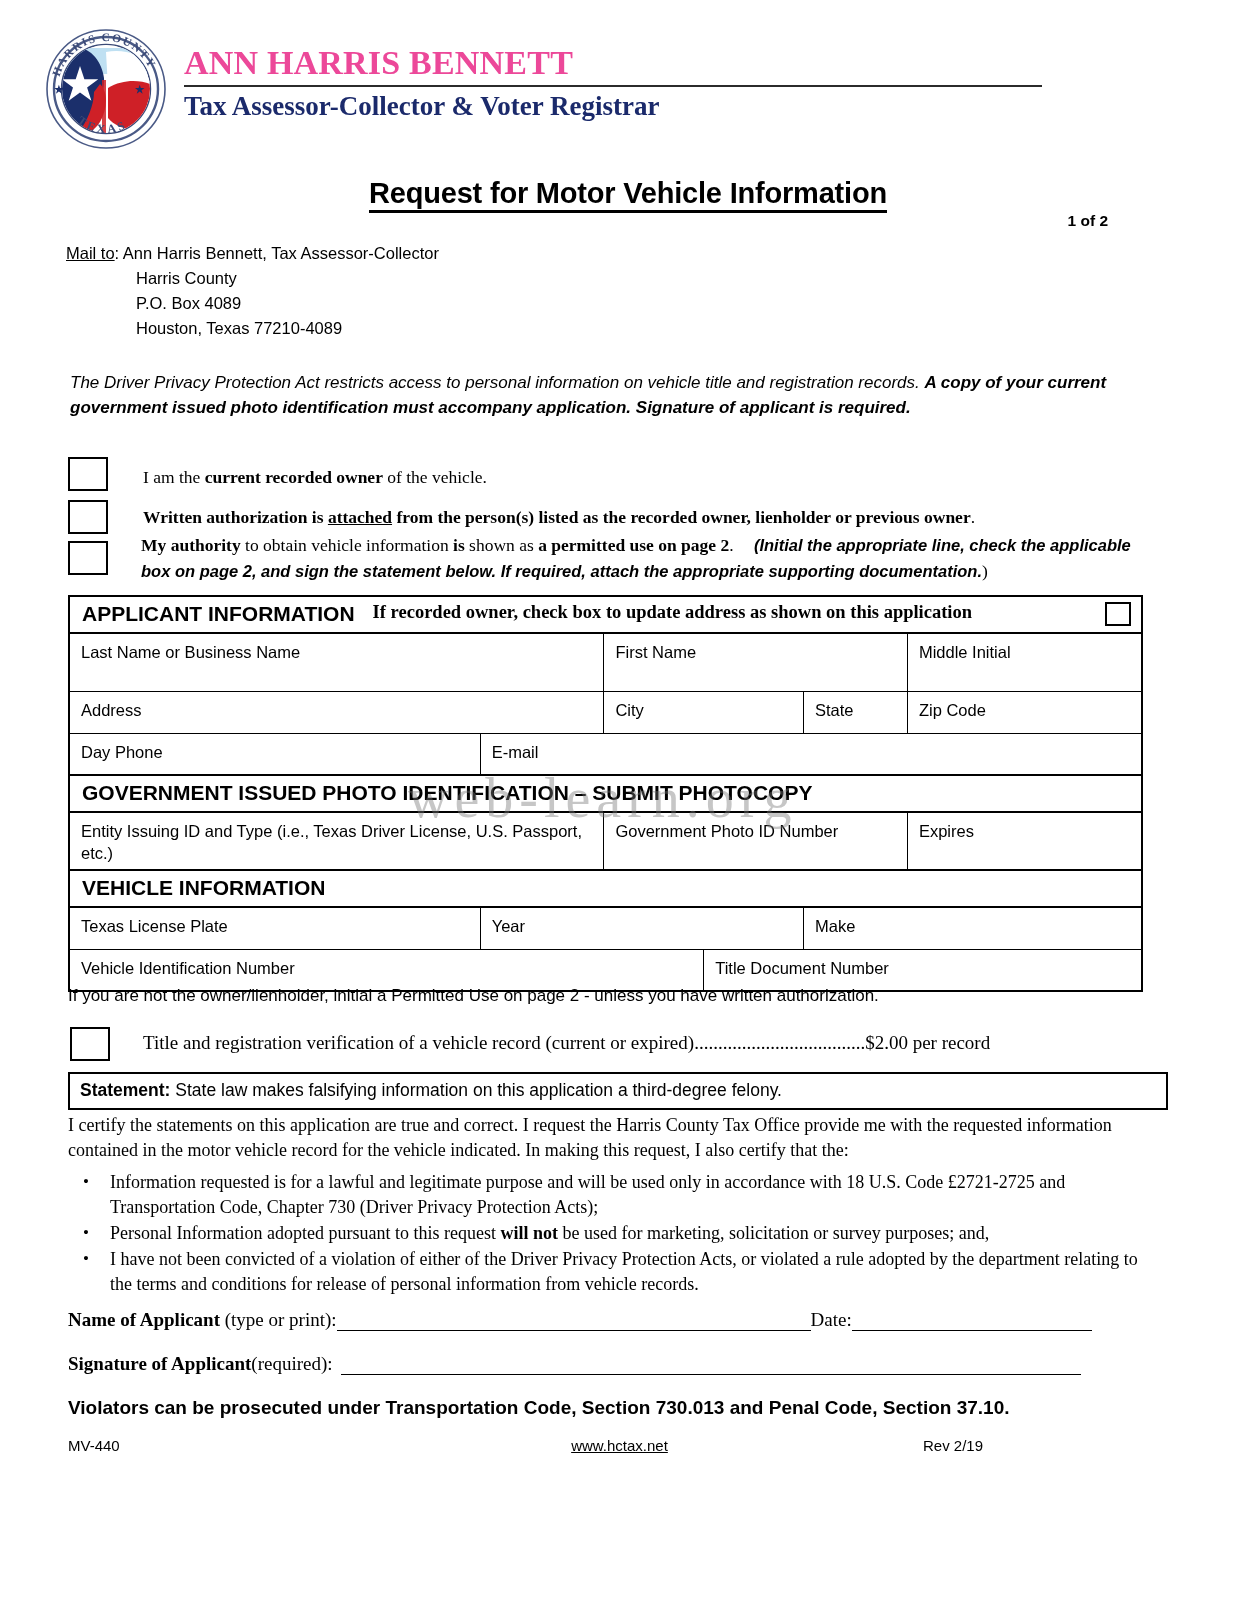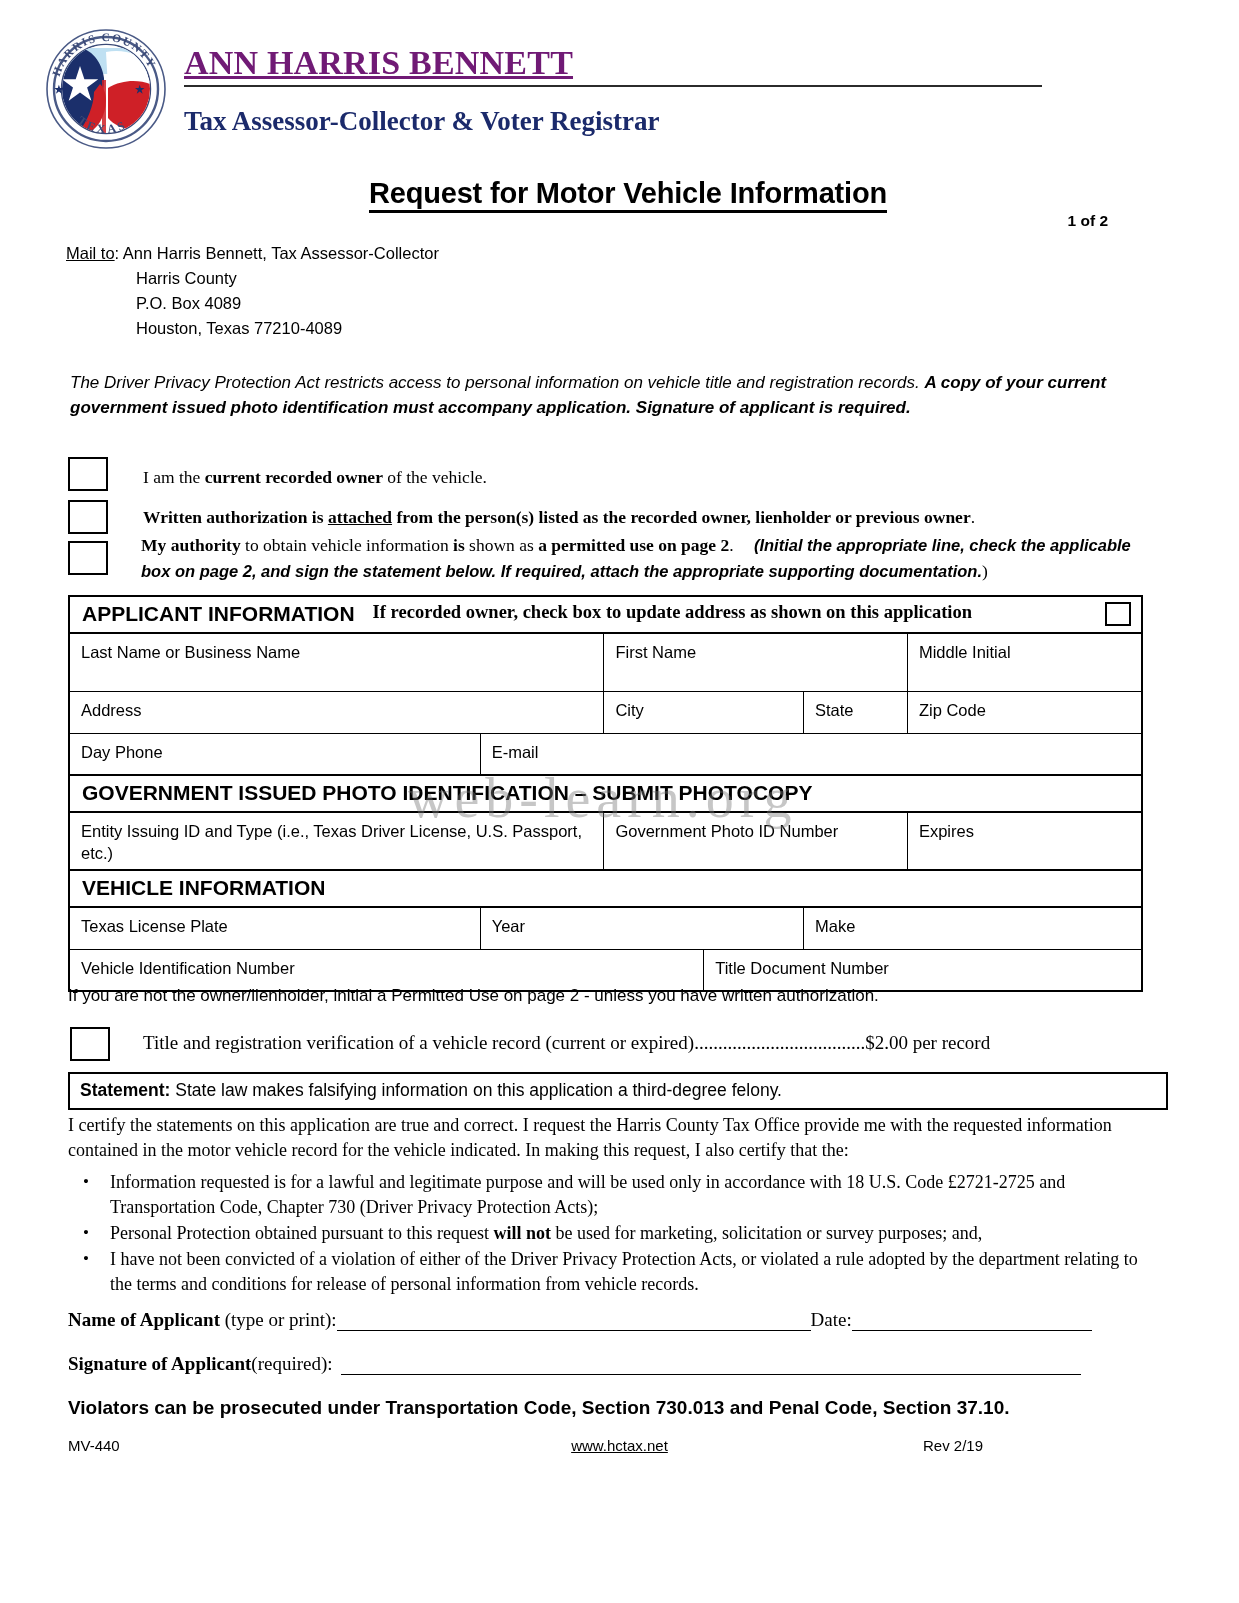--- a/index.html
+++ b/index.html
@@ -20,32 +20,31 @@
   .header { position: absolute; left: 0; top: 0; width: 1239px; height: 155px; }
 
   .seal { position: absolute; left: 42px; top: 26px; width: 128px; height: 126px; }
 
   .brand { position: absolute; left: 184px; top: 46px; width: 870px; }
   .brand-name {
     font-family: "Liberation Serif", serif;
     font-weight: bold;
     font-size: 34px;
     letter-spacing: .2px;
-    color: #701a75;
+    color: #ec4899;
     line-height: 1;
     white-space: nowrap;
-    text-decoration: underline;
   }
   .brand-rule { margin-top: 5px; border-top: 2px solid #2b2b2b; width: 858px; }
   .brand-sub {
     font-family: "Liberation Serif", serif;
     font-weight: bold;
     font-size: 27px;
     color: #1b2a6b;
-    margin-top: 20px;
+    margin-top: 5px;
     line-height: 1.1;
     white-space: nowrap;
   }
 
   
   .doc-title {
     position: absolute; left: 0; top: 177px; width: 1239px;
     text-align: center;
     font-family: "Liberation Sans", sans-serif;
     font-weight: bold;
@@ -358,21 +357,21 @@
 
   <div class="statement">
     <b>Statement:</b><span> State law makes falsifying information on this application a third-degree felony.</span>
   </div>
 
   <div class="certify">I certify the statements on this application are true and correct. I request the Harris County Tax Office provide me with the requested information contained in the motor vehicle record for the vehicle indicated. In making this request, I also certify that the:</div>
 
   <div class="bullets">
     <ul>
       <li>Information requested is for a lawful and legitimate purpose and will be used only in accordance with 18 U.S. Code £2721-2725 and Transportation Code, Chapter 730 (Driver Privacy Protection Acts);</li>
-      <li><span>Personal Protection obtained pursuant to this request </span><b>will not</b><span> be used for marketing, solicitation or survey purposes; and,</span></li>
+      <li><span>Personal Information adopted pursuant to this request </span><b>will not</b><span> be used for marketing, solicitation or survey purposes; and,</span></li>
       <li>I have not been convicted of a violation of either of the Driver Privacy Protection Acts, or violated a rule adopted by the department relating to the terms and conditions for release of personal information from vehicle records.</li>
     </ul>
   </div>
 
   <div class="sigrow" style="left:68px; top:1309px;">
     <b>Name of Applicant</b><span> (type or print):</span><span class="rule" style="width:474px;"></span><span>Date:</span><span class="rule" style="width:240px;"></span>
   </div>
 
   <div class="sigrow" style="left:68px; top:1353px;">
     <b>Signature of Applicant</b><span>(required):</span><span class="rule" style="width:740px; margin-left:8px;"></span>

